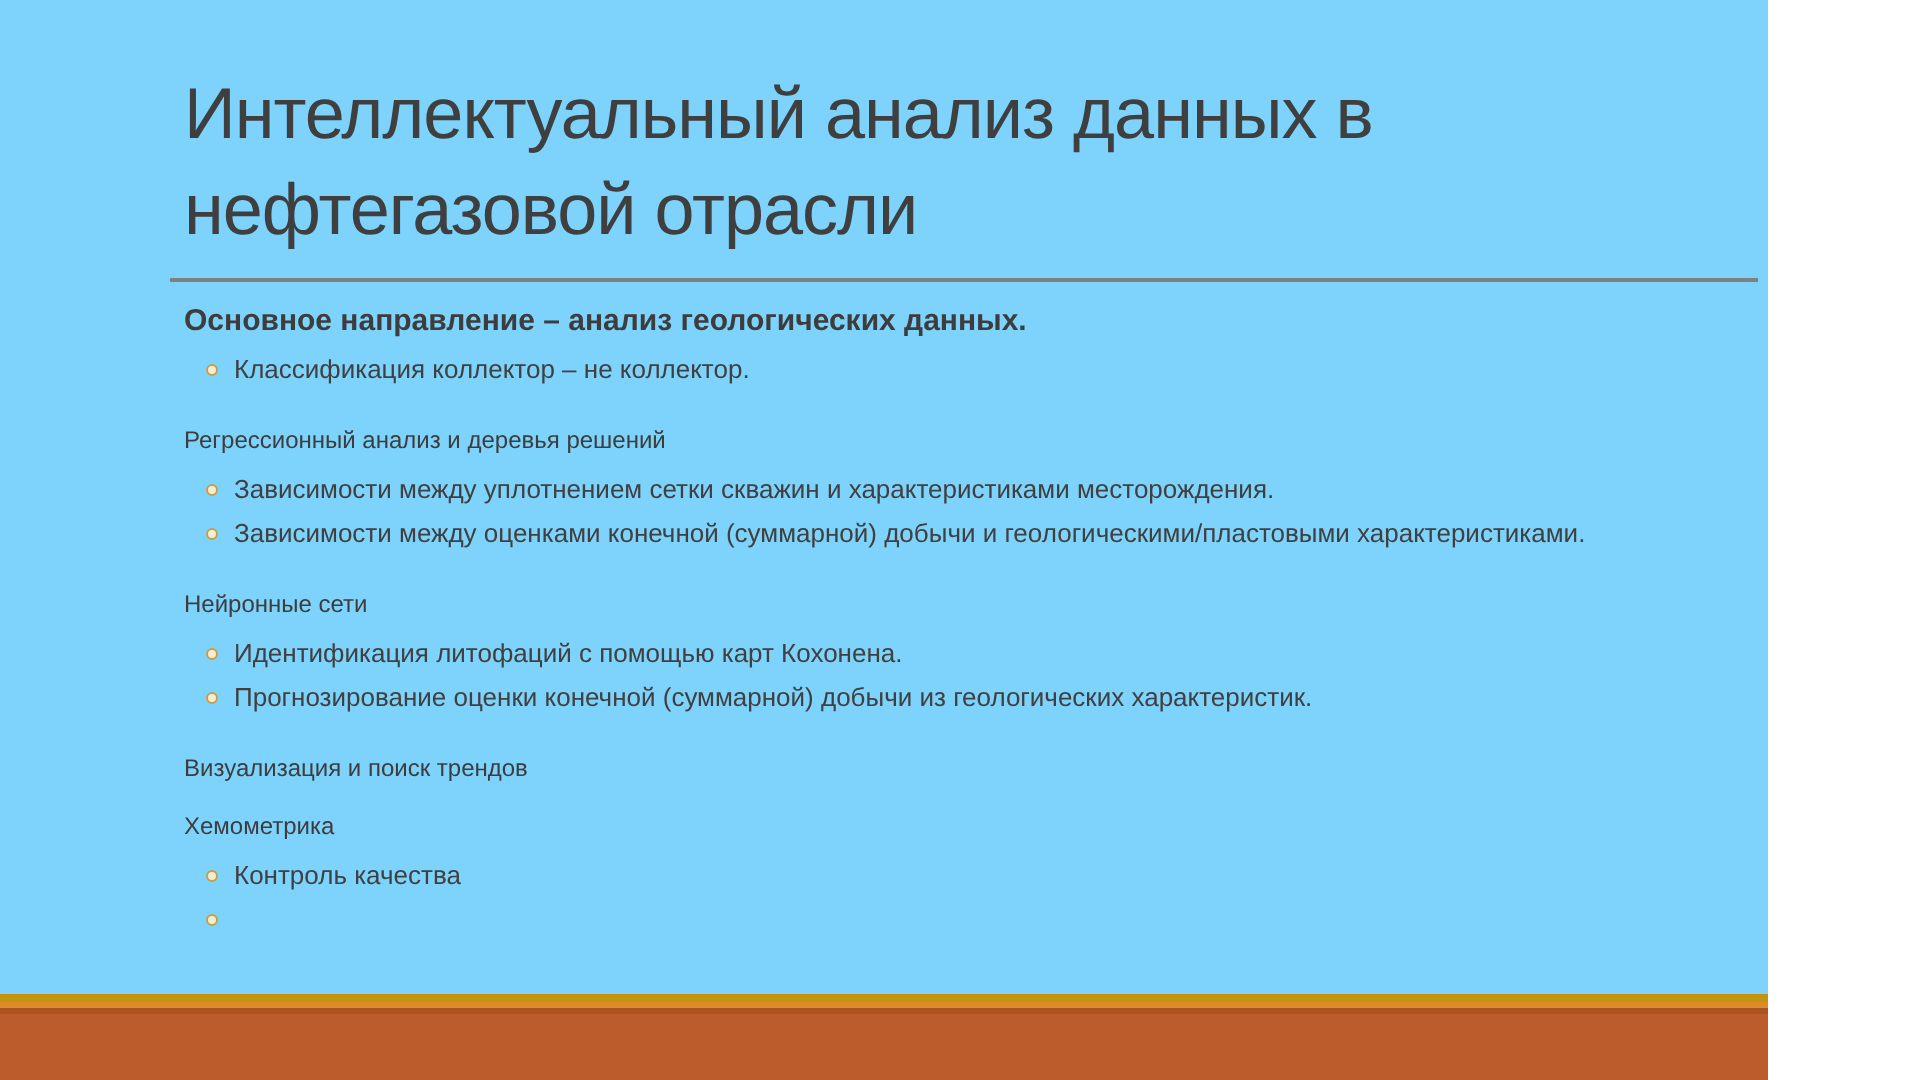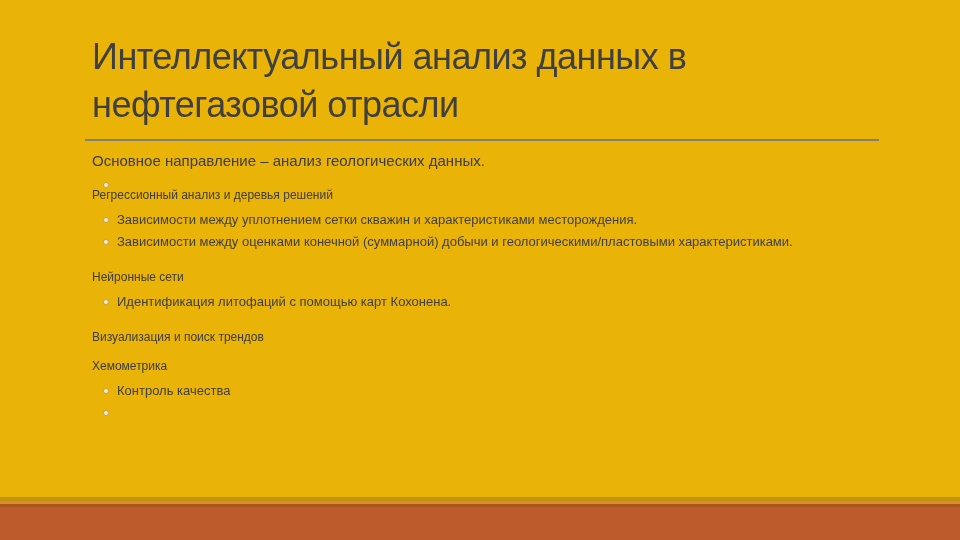--- a/index.html
+++ b/index.html
@@ -2,23 +2,23 @@
 <html><head>
 <meta charset="utf-8">
 <style>
   html, body {
     margin: 0;
     padding: 0;
     background: #ffffff;
   }
   .slide {
     position: relative;
-    width: 960px;
+    width: 884px;
     height: 540px;
-    background: #eab308;
+    background: #7dd3fc;
     overflow: hidden;
     font-family: "Liberation Sans", sans-serif;
   }
   .title {
     margin: 33px 70px 0 92px;
     font-size: 36px;
     line-height: 48px;
     font-weight: 400;
     letter-spacing: -0.5px;
     color: #3f3f3f;
@@ -37,20 +37,21 @@
   }
   .sec-heading {
     font-size: 12px;
     line-height: 21px;
     color: #3d3d3d;
     margin: 0 0 3px 0;
   }
   .sec-heading.sm {
     font-size: 15px;
     line-height: 20px;
+    font-weight: bold;
   }
   .sec.tight {
     margin-bottom: 8px;
   }
   ul.bullets {
     list-style: none;
     margin: 0;
     padding: 0;
   }
   ul.bullets li {
@@ -88,36 +89,37 @@
 
   <h1 class="title"><span>Интеллектуальный анализ данных в</span><br><span>нефтегазовой отрасли</span></h1>
 
   <hr class="divider">
 
   <div class="content">
 
     <div class="sec">
       <div class="sec-heading sm">Основное направление – анализ геологических данных.</div>
       <ul class="bullets">
-        <li><span class="dot"></span></li>
+        <li><span class="dot"></span><span>Классификация коллектор – не коллектор.</span></li>
       </ul>
     </div>
 
     <div class="sec">
       <div class="sec-heading">Регрессионный анализ и деревья решений</div>
       <ul class="bullets">
         <li><span class="dot"></span><span>Зависимости между уплотнением сетки скважин и характеристиками месторождения.</span></li>
         <li><span class="dot"></span><span>Зависимости между оценками конечной (суммарной) добычи и геологическими/пластовыми характеристиками.</span></li>
       </ul>
     </div>
 
     <div class="sec">
       <div class="sec-heading">Нейронные сети</div>
       <ul class="bullets">
         <li><span class="dot"></span><span>Идентификация литофаций с помощью карт Кохонена.</span></li>
+        <li><span class="dot"></span><span>Прогнозирование оценки конечной (суммарной) добычи из геологических характеристик.</span></li>
       </ul>
     </div>
 
     <div class="sec tight">
       <div class="sec-heading">Визуализация и поиск трендов</div>
     </div>
 
     <div class="sec">
       <div class="sec-heading">Хемометрика</div>
       <ul class="bullets">

